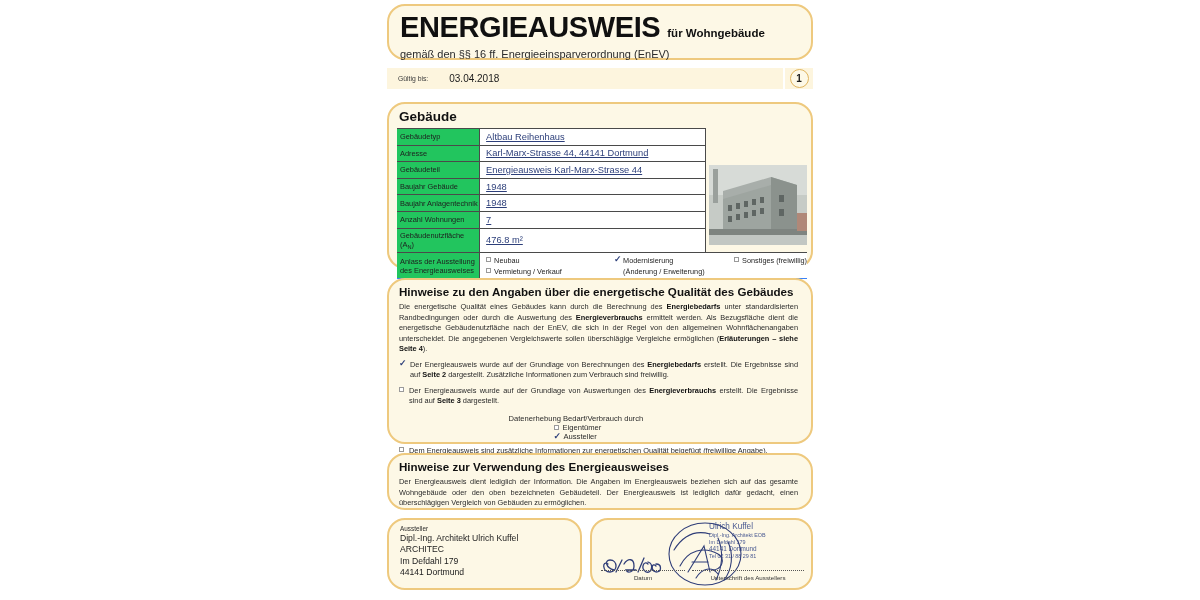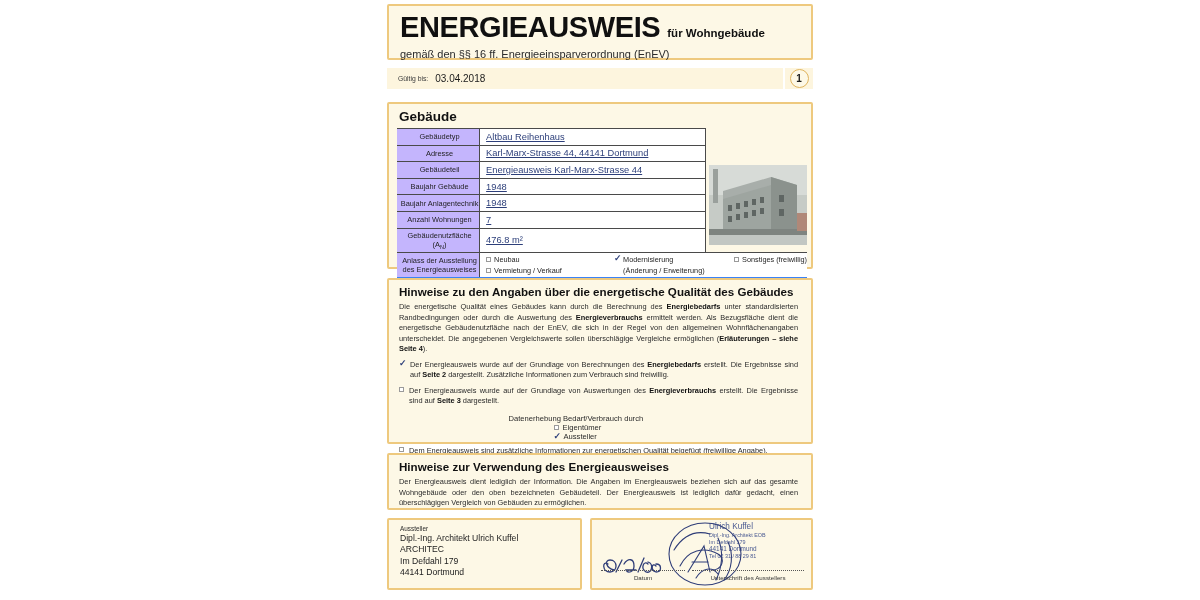--- a/index.html
+++ b/index.html
@@ -18,21 +18,21 @@
   #doc {
     position: absolute;
     left: 385px; top: 0px;
     width: 430px; height: 600px;
     background: #ffffff;
   }
 
   .panel {
     background: #fdf8e6;
     border: 2px solid #eec97e;
-    border-radius: 2px;
+    border-radius: 18px;
     position: absolute;
   }
 
   
   #header-panel { left: 2px; top: 4px; width: 426px; height: 56px; }
   .hdr-inner { padding: 7px 0 0 11px; }
   .hdr-title-row { display: flex; align-items: baseline; }
   .hdr-title {
     font-size: 29px; font-weight: bold; color: #101010;
     letter-spacing: -0.4px; line-height: 1;
@@ -47,21 +47,21 @@
 
   
   #valid-bar {
     position: absolute; left: 2px; top: 68px;
     width: 396px; height: 21px;
     background: #fdf5de;
     display: flex; align-items: center;
     padding-left: 11px;
   }
   .valid-label { font-size: 6.8px; color: #3a3a3a; }
-  .valid-value { font-size: 10px; color: #1b1b1b; margin-left: 7px; }
+  .valid-value { font-size: 10px; color: #1b1b1b; margin-left: 21px; }
   #page-badge {
     position: absolute; left: 400px; top: 68px;
     width: 28px; height: 21px;
     background: #fdf5de;
     display: flex; align-items: center; justify-content: center;
   }
   .badge-circle {
     width: 19px; height: 19px; border-radius: 50%;
     border: 1.4px solid #e0b45e;
     background: #fdf8e6;
@@ -82,37 +82,36 @@
   }
   .gtable td {
     border-top: 1px solid #4a4a4a;
     padding: 2px 0 2px 3px;
     vertical-align: middle;
     height: 16.6px;
   }
   td.lbl {
     width: 104px;
     font-size: 7.4px; color: #1e1e1e;
-    background: #c4b5fd;
+    background: #22c55e;
     border-right: 1px solid #4a4a4a;
-    text-align: center;
   }
   td.val {
     font-size: 9.3px; color: #2d3f7a;
     background: #ffffff;
     padding-left: 6px;
     text-decoration: underline;
   }
   td.photo-cell {
     width: 102px;
     background: #fdf8e6;
     border-top: none; border-left: 1px solid #4a4a4a;
     padding: 0; position: relative;
   }
-  .row-last td { border-bottom: 4px solid #3b82f6; }
+  .row-last td { border-bottom: 1px solid #3b82f6; }
   .sub { font-size: 5.6px; vertical-align: sub; }
 
   
   .photo {
     position: absolute; left: 3px; top: 36px;
     width: 98px; height: 80px;
     background: linear-gradient(#cfd3d0, #b9bfbb);
     overflow: hidden;
   }
 

